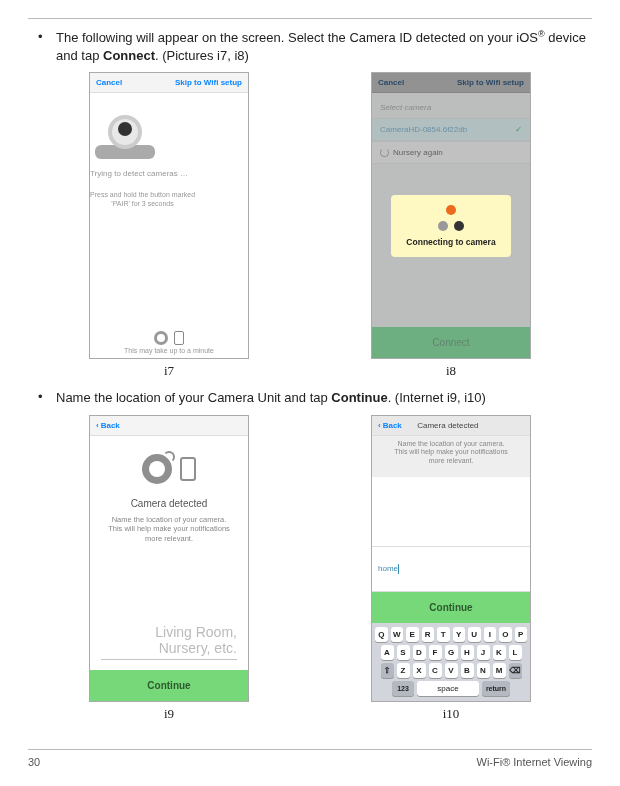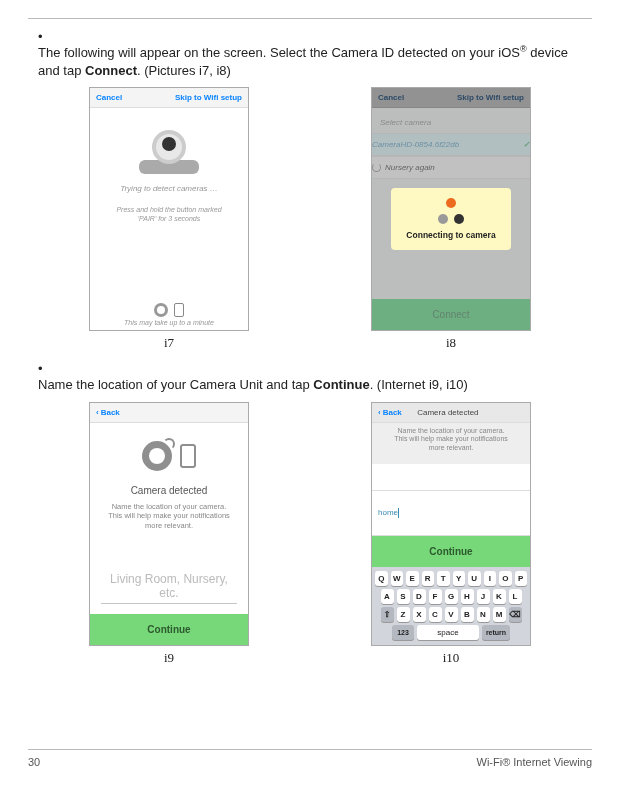--- a/index.html
+++ b/index.html
@@ -6,30 +6,30 @@
   body {
     width: 620px;
     height: 786px;
     font-family: Arial, Helvetica, sans-serif;
     font-size: 13px;
     color: #222;
     position: relative;
     padding: 18px 28px 0 28px;
   }
   .rule { border-top: 1px solid #bbb; margin-bottom: 10px; }
-  .bullet-row { display: flex; margin-bottom: 8px; padding-left: 10px; flex-direction: column; }
+  .bullet-row { display: flex; margin-bottom: 8px; padding-left: 10px; }
   .bullet { width: 18px; flex-shrink: 0; }
   .bullet::before { content: "•"; }
   .bullet-text { line-height: 1.35; }
   sup { font-size: 0.7em; vertical-align: super; line-height: 0; }
   .figrow { display: flex; justify-content: space-around; margin: 6px 0 10px 0; }
   .figwrap { display: flex; flex-direction: column; align-items: center; }
   .phone {
     width: 160px;
-    height: 244px;
+    height: 287px;
     border: 1px solid #aaa;
     background: #fff;
     display: flex;
     flex-direction: column;
     overflow: hidden;
     font-size: 8px;
   }
   .caption { font-family: Georgia, 'Times New Roman', serif; font-size: 13px; margin-top: 4px; text-align: right; }
   
   .navbar {
@@ -39,59 +39,59 @@
     display: flex;
     align-items: center;
     justify-content: space-between;
     padding: 0 6px;
     color: #0a84ff;
     font-weight: 600;
     font-size: 8px;
   }
   .navbar.grayed { filter: brightness(0.6) grayscale(0.6); }
   
-  .i7-body { flex: 1; display: flex; flex-direction: column; align-items: center; padding-top: 18px; font-style: italic; }
+  .i7-body { flex: 1; display: flex; flex-direction: column; align-items: flex-start; padding-top: 18px; }
   .cam-img {
     width: 70px; height: 48px; position: relative; margin-bottom: 10px;
   }
   .cam-base { position:absolute; bottom:0; left:50%; transform:translateX(-50%); width:60px; height:14px; background:#aaa; border-radius:6px; }
   .cam-ball { position:absolute; top:4px; left:50%; transform:translateX(-50%); width:34px; height:34px; background:#e8e8e8; border-radius:50%; border:4px solid #ccc; }
   .cam-lens { position:absolute; top:11px; left:50%; transform:translateX(-50%); width:14px; height:14px; background:#333; border-radius:50%; }
   .i7-t1 { color:#989898; font-size:8px; margin-bottom:12px; }
   .i7-t2 { color:#989898; font-size:7px; text-align:center; line-height:1.3; margin-bottom:6px; }
   .i7-footer { margin-top:auto; width:100%; text-align:center; padding:4px 0; color:#989898; font-size:7px; display:flex; flex-direction:column; align-items:center; gap:2px;}
   .mini-icons { display:flex; gap:6px; justify-content:center; }
   .mini-cam { width:14px; height:14px; border-radius:50%; background:#999; position:relative; }
   .mini-cam::after{content:"";position:absolute;top:3px;left:3px;width:8px;height:8px;border-radius:50%;background:#fff;}
   .mini-phone { width:10px; height:14px; border:1px solid #888; border-radius:2px; }
   
   .i8-body { flex:1; display:flex; flex-direction:column; background:#eceded; position:relative; }
   .i8-label { font-size:8px; color:#7a7a7a; padding:10px 8px 6px;font-style:italic; }
-  .i8-row { background:#f6f6f6; border-top:1px solid #ddd; border-bottom:1px solid #ddd; padding:6px 0; display:flex; align-items:center; justify-content:space-between;font-style:italic; }
+  .i8-row { background:#f6f6f6; border-top:1px solid #ddd; border-bottom:1px solid #ddd; padding:6px 8px; display:flex; align-items:center; justify-content:space-between; }
   .i8-row.sel { background:#d3f1f7; color:#3a8bb3; }
   .i8-row .chk { color:#2fa84f; font-weight:700; }
   .i8-connect { margin-top:auto; background:#3fcf6b; color:#236b3e; text-align:center; padding:10px 0; font-size:10px; }
   .overlay { position:absolute; top:0;left:0;right:0;bottom:0; background:rgba(150,150,150,0.55); display:flex; align-items:center; justify-content:center; }
   .overlay-box { background:#fef9c3; border-radius:4px; width:120px; padding:10px 6px; text-align:center; display:flex; flex-direction:column; align-items:center; gap:6px; }
   .overlay-dots { width:26px; height:26px; position:relative; }
   .overlay-dots span { position:absolute; width:10px; height:10px; border-radius:50%; }
   .overlay-dots .d1{ background:#ec6b1f; top:0; left:8px;}
   .overlay-dots .d2{ background:#999; bottom:0; left:0;}
   .overlay-dots .d3{ background:#333; bottom:0; right:0;}
   .overlay-text { font-size:8.5px; font-weight:600; color:#222; }
   
   .i9-body { flex:1; display:flex; flex-direction:column; align-items:center; padding-top:18px; background:#fff; }
   .cam-simple { display:flex; align-items:center; gap:8px; margin-bottom:14px; }
   .cs-cam { width:30px; height:30px; border-radius:50%; background:#8f8f8f; position:relative; }
   .cs-cam::after{content:"";position:absolute;top:7px;left:7px;width:16px;height:16px;border-radius:50%;background:#fff;}
   .cs-cam::before{content:"";position:absolute;top:-3px;right:-3px;width:8px;height:8px;border:2px solid #8f8f8f;border-radius:50%;border-left-color:transparent;border-bottom-color:transparent;}
   .cs-phone { width:16px; height:24px; border:2px solid #8f8f8f; border-radius:3px; }
   .i9-h { font-size:10px; color:#555; margin-bottom:6px; }
   .i9-sub { font-size:7.5px; color:#888; text-align:center; line-height:1.3; padding:0 18px; }
-  .i9-input { margin-top:auto; width:86%; border:none; border-bottom:1px solid #c5c5c5; font-size:12px; color:#bbb; padding:3px 0; margin-bottom:10px; text-align:center; }
+  .i9-input { margin-top:auto; width:86%; border:none; border-bottom:1px solid #c5c5c5; font-size:14px; color:#bbb; padding:3px 0; margin-bottom:10px; text-align:right; }
   .continue-btn { width:100%; background:#77d879; color:#2d5a2e; text-align:center; padding:10px 0; font-size:10px; font-weight:600; }
   
   .i10-top { background:#eee; padding:4px 6px 6px; }
   .i10-sub { font-size:7px; color:#888; text-align:center; line-height:1.25; padding:0 12px 5px; }
   .i10-mid { flex:1; background:#fff; display:flex; flex-direction:column; }
   .i10-spacer { flex:1; }
   .i10-input { border-top:1px solid #ddd; border-bottom:1px solid #ddd; padding:17px 6px; font-size:8px; color:#3a8bb3; }
   .i10-input .cursor { display:inline-block; width:1px; height:10px; background:#3a8bb3; vertical-align:middle; }
   .kb { background:#d2d5db; padding:4px 3px 5px; display:flex; flex-direction:column; gap:3px; }
   .kb-row { display:flex; gap:3px; justify-content:center; }

